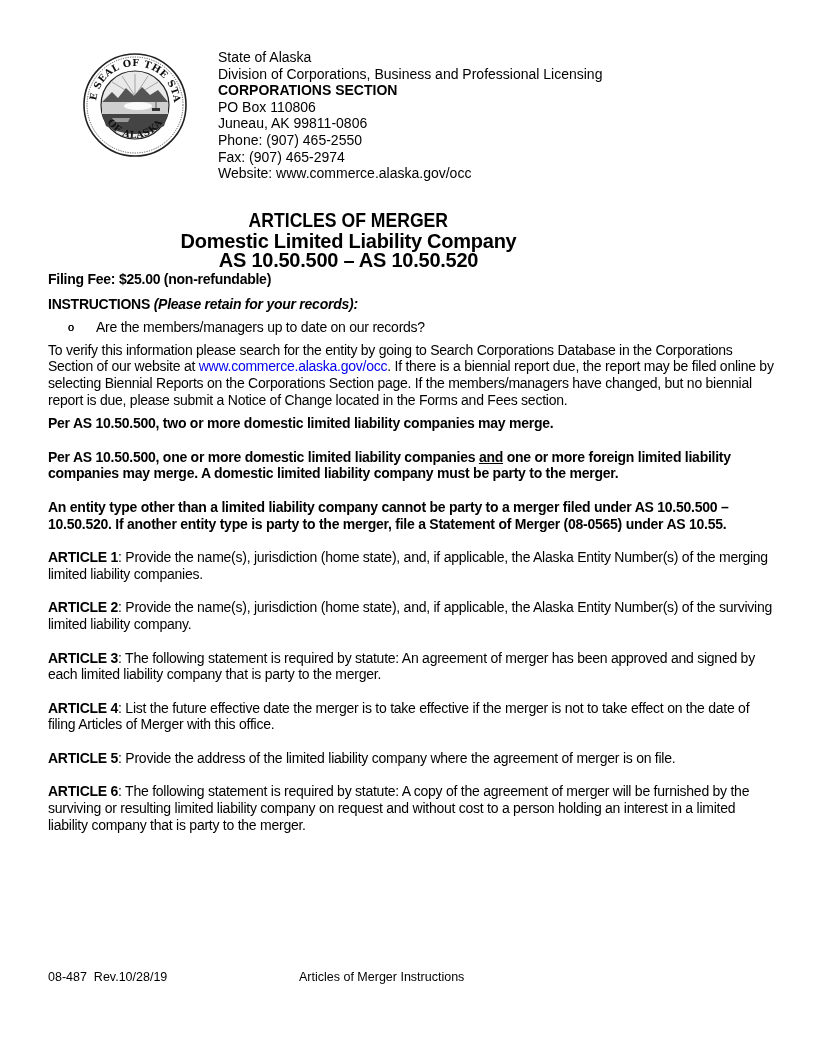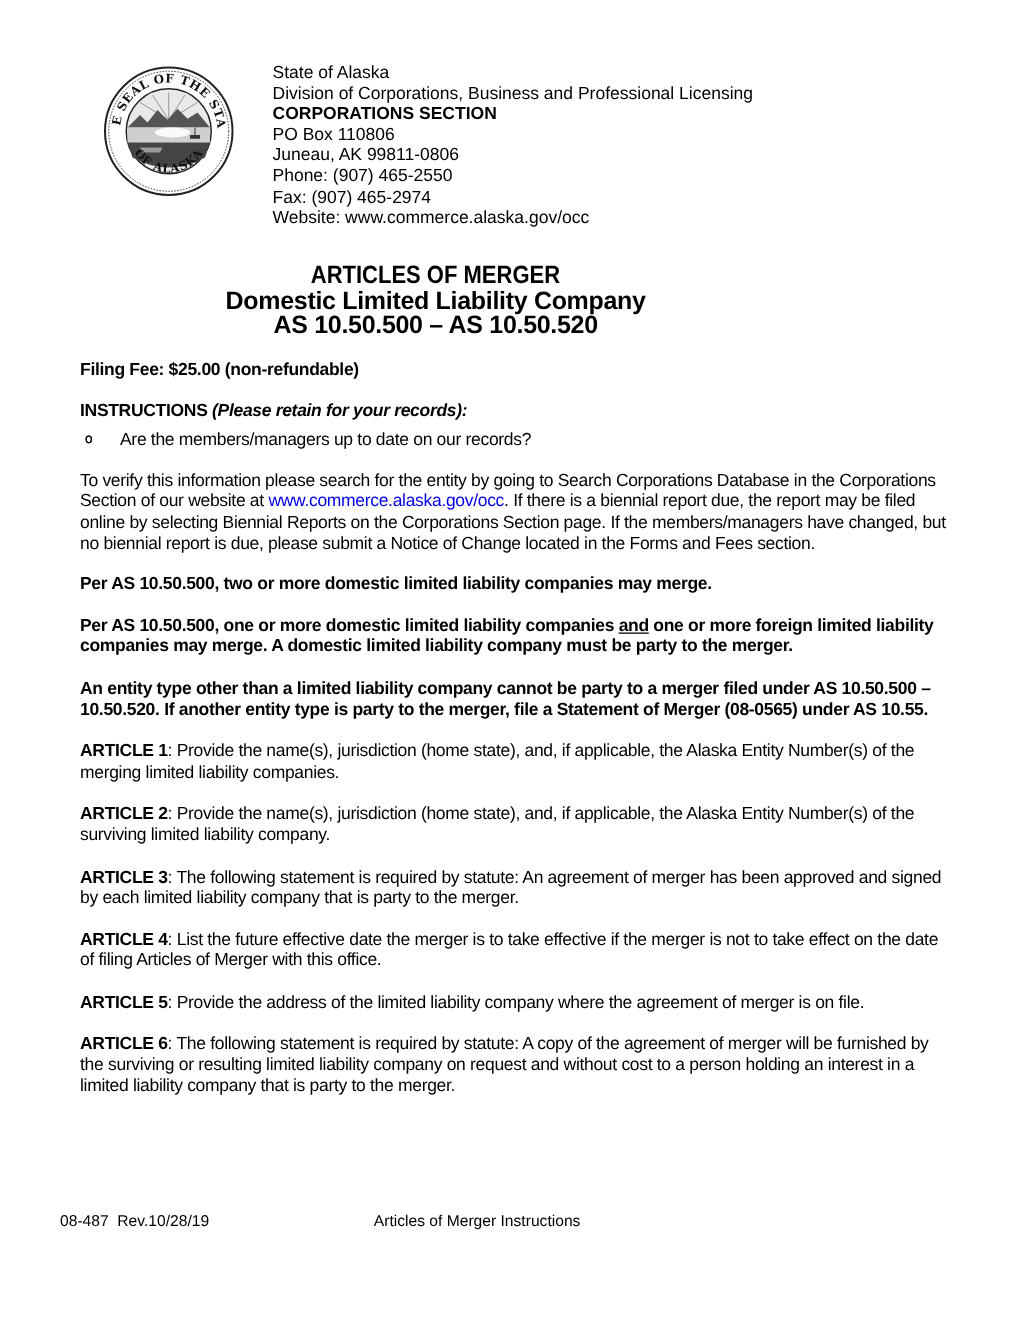--- a/index.html
+++ b/index.html
@@ -24,21 +24,21 @@
       transform: scaleX(0.88); display: inline-block;
     }
     .subtitle {
       font-size: 20px; font-weight: bold; line-height: 19px;
     }
     .content {
       position: absolute; left: 48px; top: 271px; width: 726px;
       font-size: 14px; line-height: 16.6px;
     }
     .cond { letter-spacing: -0.25px; }
-    .p { margin: 16px; }
+    .p { margin: 0; }
     .b { font-weight: bold; }
     .i { font-style: italic; }
     .u { text-decoration: underline; }
     a.link { color: #1a0dab; color: #0000ee; }
     ul.bullets {
       list-style: none; margin: 4px 0 6px 0; padding: 0 0 0 20px;
     }
     ul.bullets li { position: relative; padding-left: 28px; }
     ul.bullets li .bullet {
       position: absolute; left: 0; top: 0; font-size: 11px;

